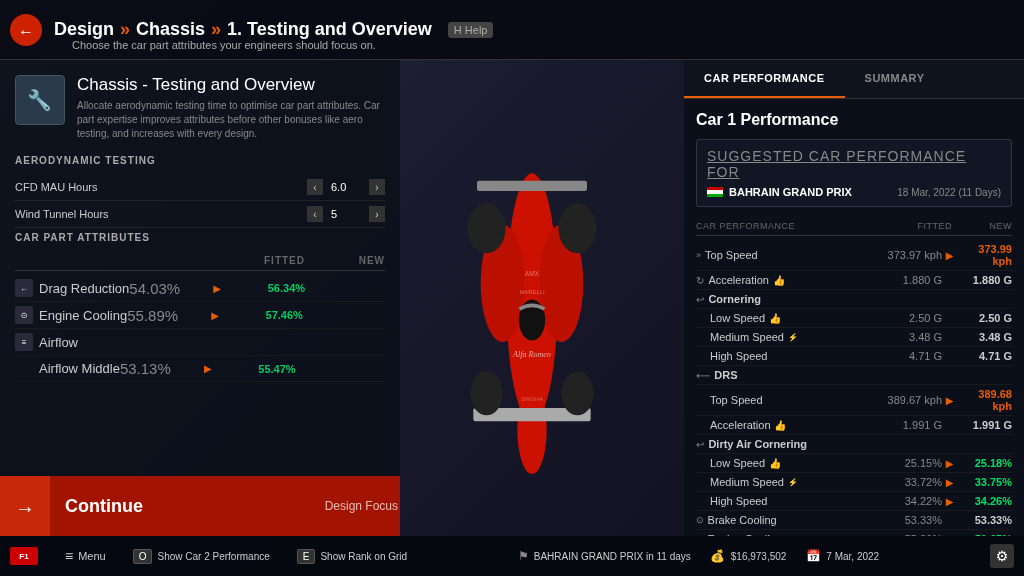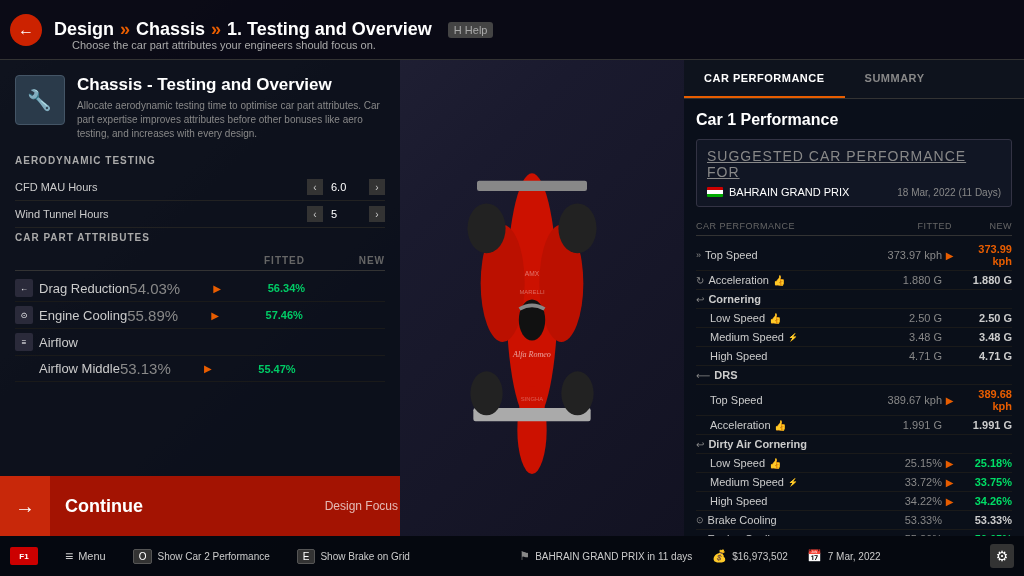--- a/index.html
+++ b/index.html
@@ -111,21 +111,21 @@
       border-radius: 4px;
       display: flex;
       align-items: center;
       justify-content: center;
       font-size: 20px;
       flex-shrink: 0;
     }
 
     .section-title {
       font-size: 17px;
-      font-weight: bold;
+      font-weight: normal;
       color: #fff;
       margin-bottom: 4px;
     }
 
     .section-desc {
       font-size: 10px;
       color: #888;
       line-height: 1.4;
     }
 
@@ -347,21 +347,21 @@
       display: flex;
       align-items: center;
       justify-content: space-between;
     }
 
     .gp-name {
       display: flex;
       align-items: center;
       gap: 6px;
       font-size: 11px;
-      font-weight: normal;
+      font-weight: bold;
       color: #fff;
     }
 
     .flag-icon {
       width: 16px;
       height: 10px;
       background: linear-gradient(to bottom, #cc0000 33%, #ffffff 33%, #ffffff 66%, #00aa00 66%);
       border-radius: 1px;
     }
 
@@ -854,21 +854,21 @@
     <div class="menu-btn">
       <span class="menu-icon">≡</span>
       <span>Menu</span>
     </div>
     <div class="shortcut-btn">
       <span class="key-badge">O</span>
       <span>Show Car 2 Performance</span>
     </div>
     <div class="shortcut-btn">
       <span class="key-badge">E</span>
-      <span>Show Brake on Grid</span>
+      <span>Show Rank on Grid</span>
     </div>
   </div>
 
   <div class="bottom-center">
     <div class="status-item">
       <span class="status-icon">⚑</span>
       <span>BAHRAIN GRAND PRIX in 11 days</span>
     </div>
     <div class="status-item">
       <span class="status-icon">💰</span>

